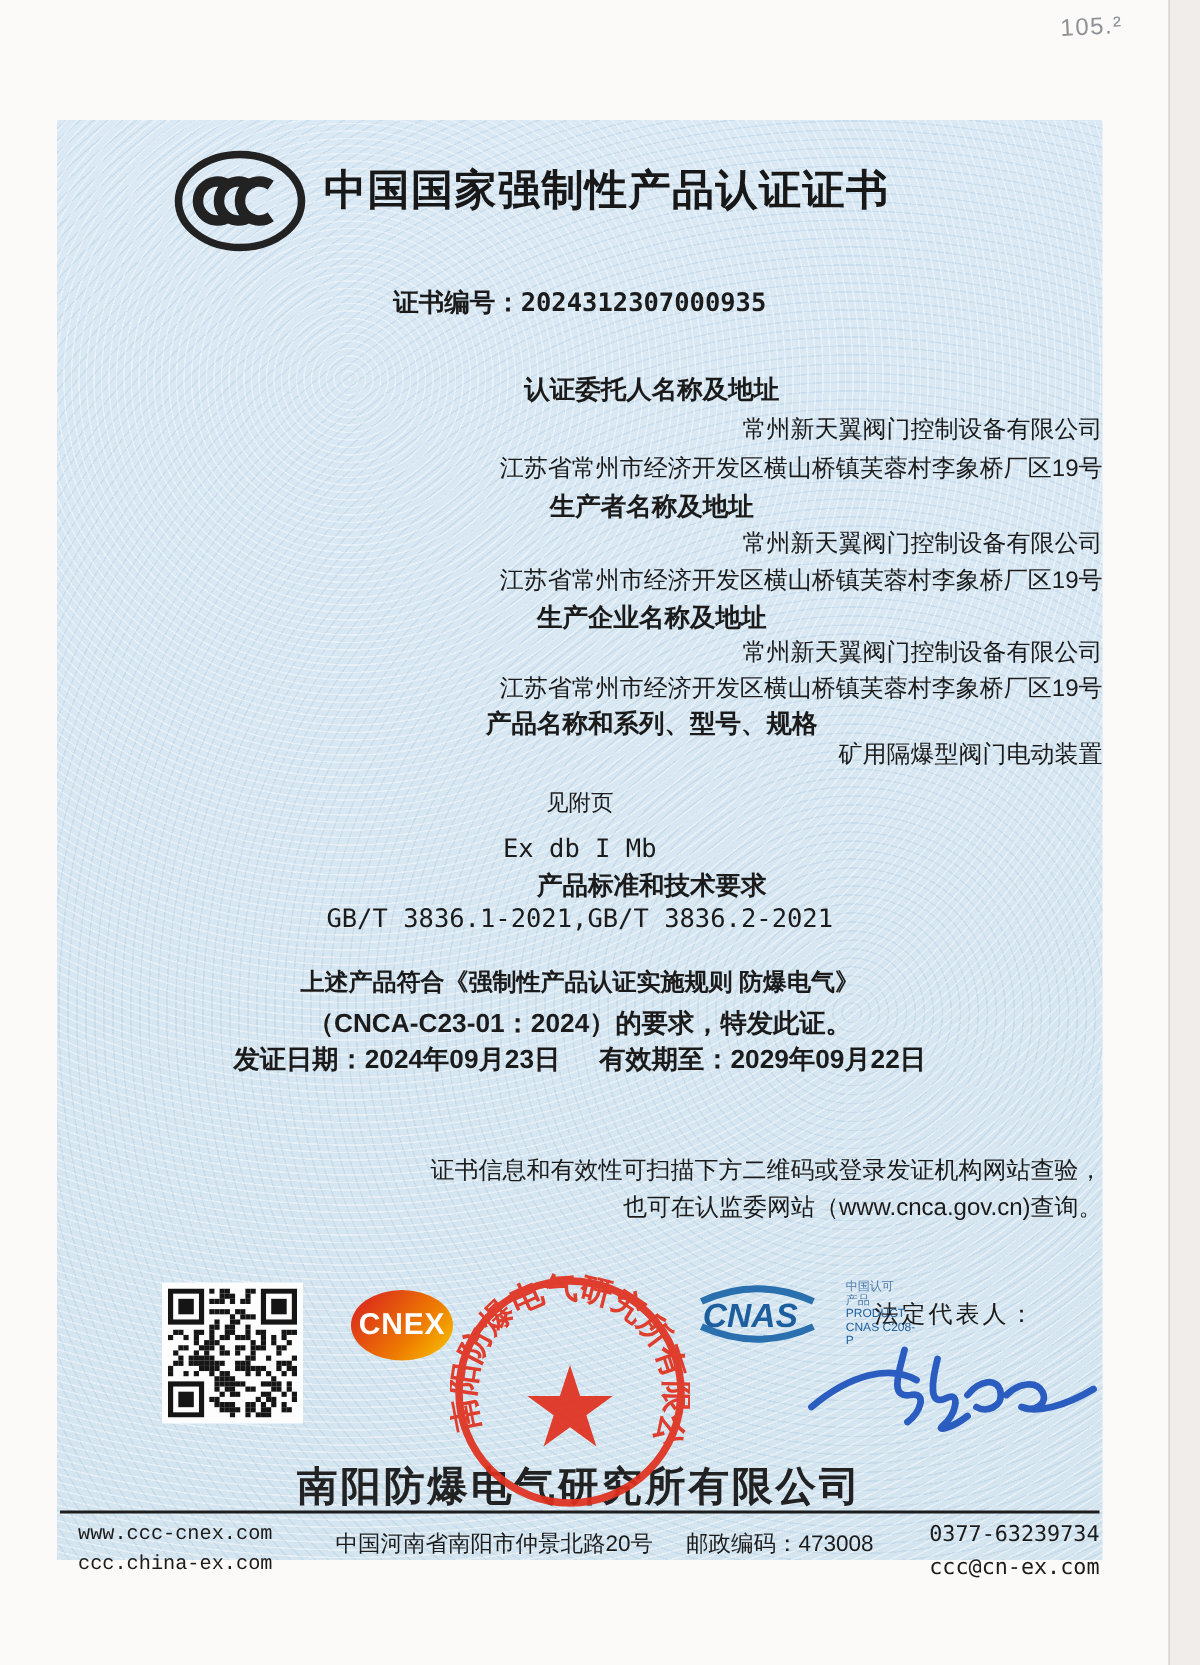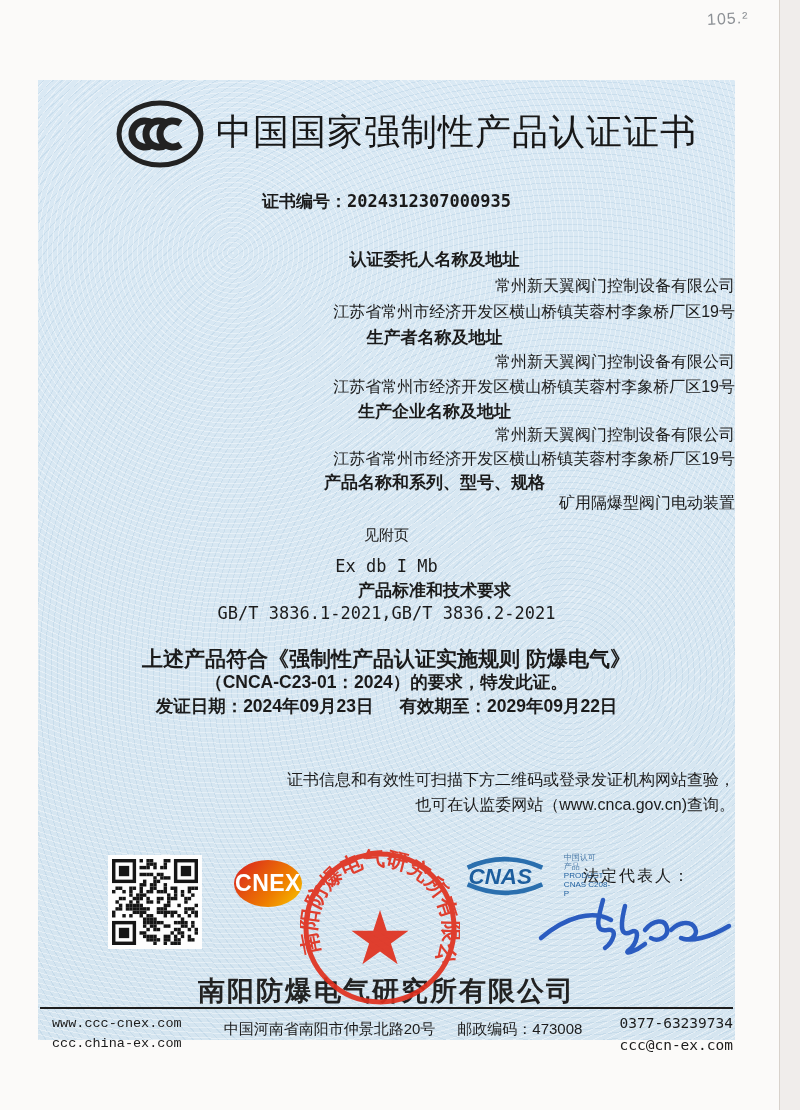--- a/index.html
+++ b/index.html
@@ -23,37 +23,37 @@
   .panel{
     position:absolute;left:38px;top:80px;width:697px;height:960px;
     background:
       repeating-radial-gradient(circle at 28% 18%, rgba(255,255,255,.38) 0 1px, rgba(0,0,0,0) 1px 5px),
       repeating-radial-gradient(circle at 76% 62%, rgba(146,184,212,.22) 0 1px, rgba(0,0,0,0) 1px 6px),
       linear-gradient(#dae9f4,#d5e5f0);
   }
 
   
   .ccc-logo{position:absolute;left:78px;top:20px;width:88px;height:68px;}
-  .cert-title{position:absolute;left:178px;top:28px;font-size:36px;font-weight:normal;
+  .cert-title{position:absolute;left:178px;top:28px;font-size:28px;font-weight:bold;
     letter-spacing:1px;color:#181818;white-space:nowrap;}
 
   
   .line{position:absolute;left:0;width:100%;text-align:center;white-space:nowrap;}
   .b{font-weight:bold;}
   .certno{top:110px;font-size:17px;font-weight:bold;}
   .fs16{font-size:16px;text-align:right;}
   .fs17{font-size:17px;margin-left:48px;}
 
   
   .qr-box{position:absolute;left:70px;top:775px;width:94px;height:94px;background:#fdfdfd;
     display:flex;align-items:center;justify-content:center;}
   .cnex{position:absolute;left:196px;top:780px;width:68px;height:47px;border-radius:50%;
     background:linear-gradient(130deg,#dc2f1b 12%,#ee7c00 62%,#f6b800 92%);
     display:flex;align-items:center;justify-content:center;
-    color:#fff;font-weight:bold;font-size:23px;letter-spacing:.5px;}
+    color:#fff;font-weight:bold;font-size:20px;letter-spacing:.5px;}
   .stamp{position:absolute;left:262px;top:768px;width:160px;height:160px;z-index:5;opacity:.92;}
   .cnas{position:absolute;left:424px;top:774px;width:150px;height:46px;display:flex;align-items:flex-start;}
   .cnas-side{margin-left:16px;line-height:1.12;color:#2a6fae;}
   .cnas-side .zh{font-size:8px;color:#4a7aa8;}
   .cnas-side .en{font-size:8px;font-weight:normal;color:#1d5e9e;}
   .legal-rep{position:absolute;left:545px;top:786px;font-size:16px;letter-spacing:2px;}
   .signature{position:absolute;left:495px;top:806px;width:215px;height:82px;z-index:4;}
 
   
   .footer-company{position:absolute;top:893px;left:0;width:100%;text-align:center;
@@ -102,21 +102,21 @@
 
   <div class="line b fs17" style="top:391px">产品名称和系列、型号、规格</div>
   <div class="line fs16" style="top:413px">矿用隔爆型阀门电动装置</div>
 
   <div class="line" style="top:446px;font-size:15px">见附页</div>
 
   <div class="line mono" style="top:476px;font-size:17px">Ex db I Mb</div>
   <div class="line b fs17" style="top:499px">产品标准和技术要求</div>
   <div class="line mono" style="top:523px;font-size:17px">GB/T 3836.1-2021,GB/T 3836.2-2021</div>
 
-  <div class="line b" style="top:565px;font-size:21px">上述产品符合《强制性产品认证实施规则 防爆电气》</div>
+  <div class="line b" style="top:565px;font-size:16px">上述产品符合《强制性产品认证实施规则 防爆电气》</div>
   <div class="line b" style="top:590px;font-size:17.5px">（CNCA-C23-01：2024）的要求，特发此证。</div>
   <div class="line b" style="top:614px;font-size:17.5px">
     <span style="margin-right:26px">发证日期：2024年09月23日</span><span>有效期至：2029年09月22日</span>
   </div>
 
   <div class="line fs16" style="top:690px">证书信息和有效性可扫描下方二维码或登录发证机构网站查验，</div>
   <div class="line fs16" style="top:715px">也可在认监委网站（www.cnca.gov.cn)查询。</div>
 
   <div class="qr-box">
     <svg id="qr" width="86" height="86" viewBox="0 0 86 86">

